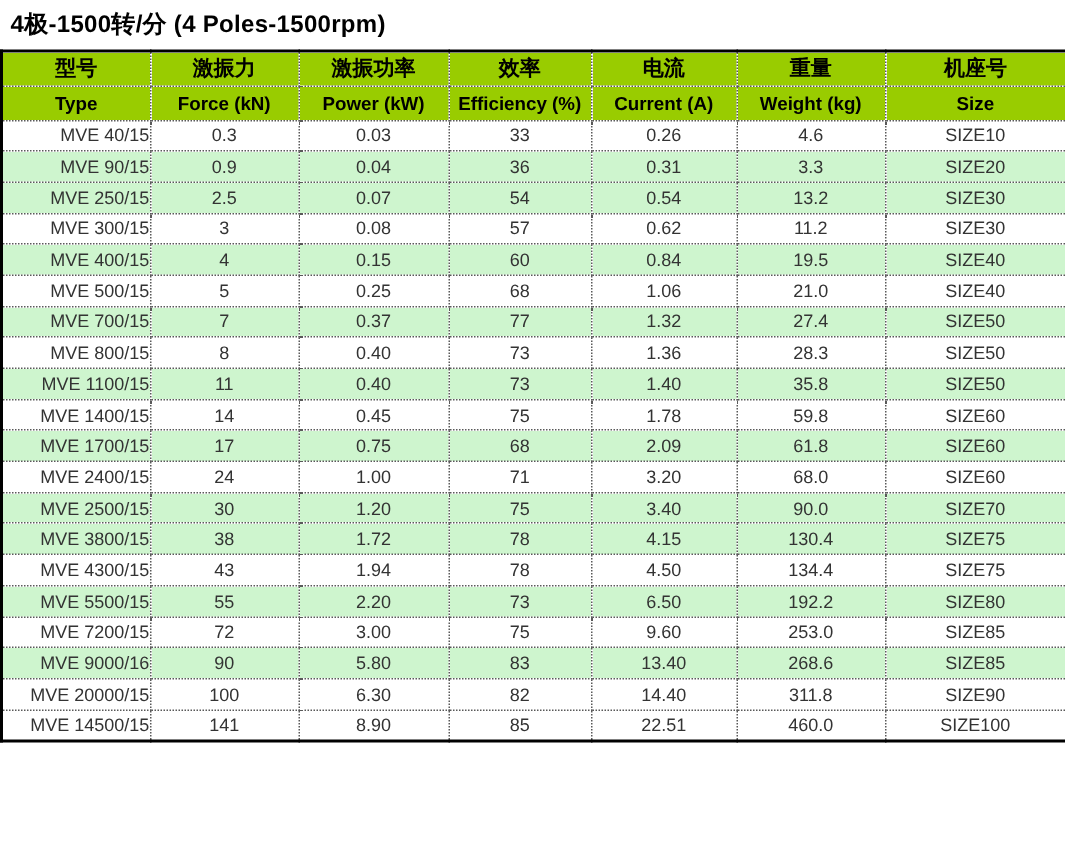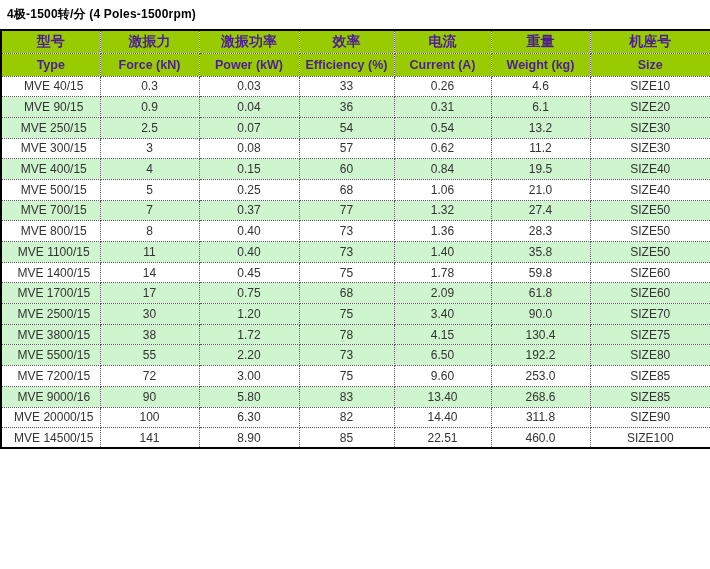--- a/index.html
+++ b/index.html
@@ -11,55 +11,55 @@
   }
   * { box-sizing: border-box; }
   html, body {
     margin: 0; padding: 0;
     width: 710px; height: 569px;
     background: #ffffff;
     font-family: "Liberation Sans", "DejaVu Sans", sans-serif;
   }
   .title {
     padding: 6px 0 6px 7px;
-    font-size: 12px;
+    font-size: 16px;
     font-weight: bold;
     color: #000000;
     letter-spacing: 0.2px;
   }
   table.spec {
     width: 710px;
     border-collapse: collapse;
     table-layout: fixed;
     border: 2px solid var(--border-dark);
   }
   th, td {
     border: 1px dotted var(--grid);
     overflow: hidden;
     white-space: nowrap;
     padding: 0;
   }
   thead th {
     background: var(--header-bg);
-    color: #4c1d95;
+    color: #000000;
     font-weight: bold;
     text-align: center;
     margin-left: 40px;
   }
   tr.h-cn th { height: 23px; font-size: 14px; }
   tr.h-en th { height: 23px; font-size: 12.5px; }
   tbody td {
     height: 20.7px;
     font-size: 12px;
     color: var(--text);
     text-align: center;
     background: #ffffff;
   }
   tbody td.col-type {
-    text-align: center;
+    text-align: right;
     padding-left: 6px;
   }
   tbody tr.alt td { background: var(--alt-bg); }
 </style>
 </head>
 <body>
 
 <div class="title">4极-1500转/分 (4 Poles-1500rpm)</div>
 
 <table class="spec">
@@ -101,21 +101,21 @@
         <td>0.26</td>
         <td>4.6</td>
         <td>SIZE10</td>
       </tr>
       <tr class="alt">
         <td class="col-type">MVE 90/15</td>
         <td>0.9</td>
         <td>0.04</td>
         <td>36</td>
         <td>0.31</td>
-        <td>6.1</td>
+        <td>3.3</td>
         <td>SIZE20</td>
       </tr>
       <tr class="alt">
         <td class="col-type">MVE 250/15</td>
         <td>2.5</td>
         <td>0.07</td>
         <td>54</td>
         <td>0.54</td>
         <td>13.2</td>
         <td>SIZE30</td>
@@ -185,38 +185,56 @@
       </tr>
       <tr class="alt">
         <td class="col-type">MVE 1700/15</td>
         <td>17</td>
         <td>0.75</td>
         <td>68</td>
         <td>2.09</td>
         <td>61.8</td>
         <td>SIZE60</td>
       </tr>
+      <tr>
+        <td class="col-type">MVE 2400/15</td>
+        <td>24</td>
+        <td>1.00</td>
+        <td>71</td>
+        <td>3.20</td>
+        <td>68.0</td>
+        <td>SIZE60</td>
+      </tr>
       <tr class="alt">
         <td class="col-type">MVE 2500/15</td>
         <td>30</td>
         <td>1.20</td>
         <td>75</td>
         <td>3.40</td>
         <td>90.0</td>
         <td>SIZE70</td>
       </tr>
       <tr class="alt">
         <td class="col-type">MVE 3800/15</td>
         <td>38</td>
         <td>1.72</td>
         <td>78</td>
         <td>4.15</td>
         <td>130.4</td>
         <td>SIZE75</td>
       </tr>
+      <tr>
+        <td class="col-type">MVE 4300/15</td>
+        <td>43</td>
+        <td>1.94</td>
+        <td>78</td>
+        <td>4.50</td>
+        <td>134.4</td>
+        <td>SIZE75</td>
+      </tr>
       <tr class="alt">
         <td class="col-type">MVE 5500/15</td>
         <td>55</td>
         <td>2.20</td>
         <td>73</td>
         <td>6.50</td>
         <td>192.2</td>
         <td>SIZE80</td>
       </tr>
       <tr>

